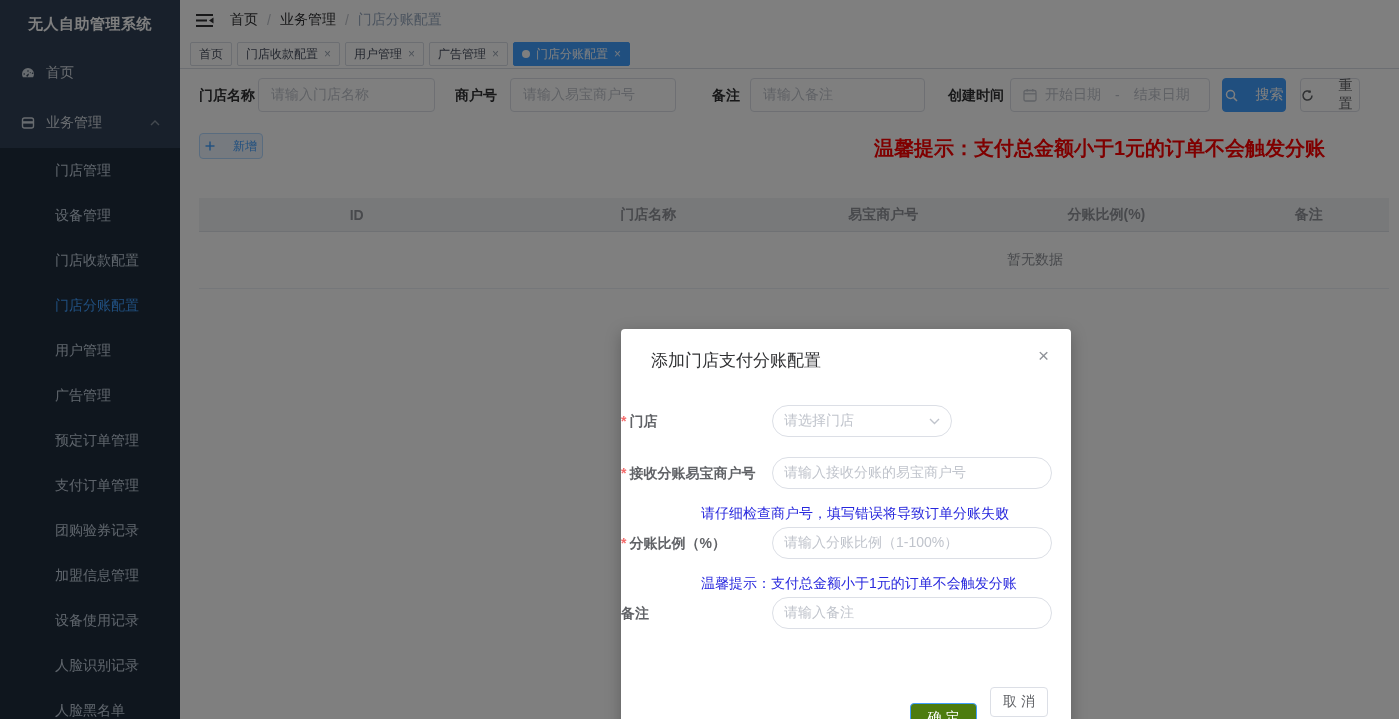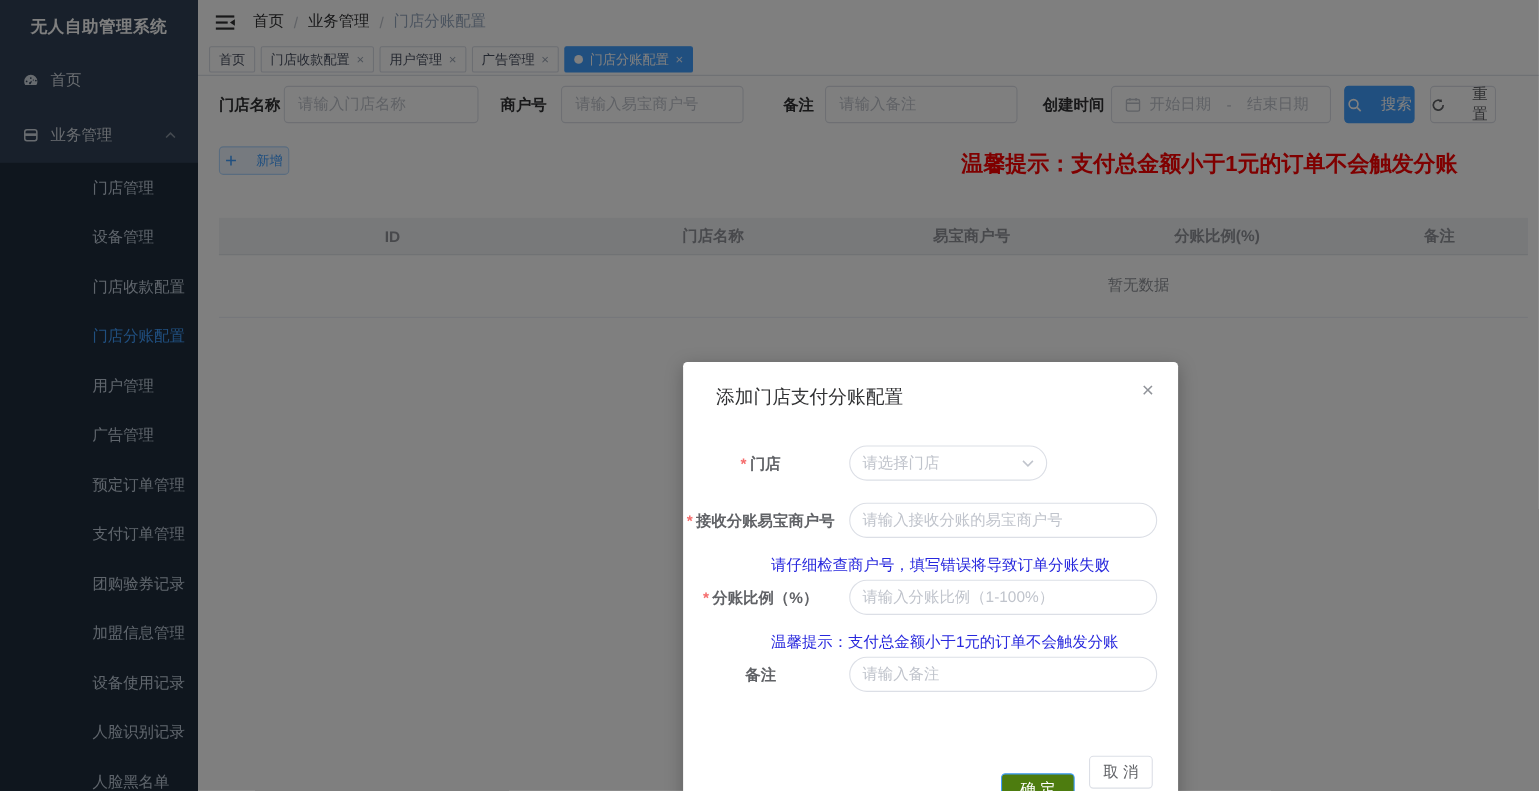--- a/index.html
+++ b/index.html
@@ -6,21 +6,21 @@
   html,body { width:1399px; height:719px; overflow:hidden; }
   body { font-family:"Liberation Sans","DejaVu Sans",sans-serif; background:#fff; position:relative; font-size:14px; }
 
   
   .sidebar { position:absolute; left:0; top:0; width:180px; height:719px; background:#304156; z-index:1; }
   .logo { height:48px; display:flex; align-items:center; justify-content:center; color:#fff; font-size:15px; font-weight:bold; letter-spacing:.5px; }
   .menu-item { height:50px; display:flex; align-items:center; padding:0 20px; color:#d2d8e0; font-size:14px; cursor:pointer; }
   .menu-item .mi-icon { width:16px; height:16px; margin-right:10px; display:inline-flex; }
   .menu-item .caret { margin-left:auto; display:inline-flex; opacity:.7; }
   .submenu { background:#1f2d3d; }
-  .submenu-item { height:45px; display:flex; align-items:center; padding-left:84px; color:#bfcbd9; font-size:14px; cursor:pointer; }
+  .submenu-item { height:45px; display:flex; align-items:center; padding-left:55px; color:#bfcbd9; font-size:14px; cursor:pointer; }
   .submenu-item.active { color:#409eff; }
 
   
   .header { position:absolute; left:180px; top:0; width:1219px; height:40px; background:#fff; display:flex; align-items:center; padding:0 16px; }
   .fold { display:inline-flex; margin-right:16px; cursor:pointer; }
   .crumb { color:#303133; }
   .crumb-sep { color:#c0c4cc; margin:0 9px; }
   .crumb-last { color:#97a8be; }
 
   
@@ -48,21 +48,21 @@
   .th:nth-child(1){width:26.5%} .th:nth-child(2){width:22.5%} .th:nth-child(3){width:17%} .th:nth-child(4){width:20.5%} .th:nth-child(5){width:13.5%}
   .empty-row { position:relative; height:57px; border-bottom:1px solid #ebeef5; }
   .empty-text { position:absolute; left:836px; top:50%; transform:translate(-50%,-50%); color:#909399; font-size:14px; }
 
   
   .overlay { position:absolute; inset:0; background:rgba(0,0,0,0.5); z-index:50; }
   .modal { position:absolute; left:621px; top:293px; width:450px; height:406px; background:#fff; border-radius:4px; z-index:60; box-shadow:0 4px 16px rgba(0,0,0,.25);margin-top:36px; }
   .m-title { position:absolute; left:30px; top:20px; font-size:17px; color:#303133; }
   .m-close { position:absolute; right:22px; top:16px; font-size:19px; color:#909399; cursor:pointer; }
   .m-row { position:absolute; left:0; height:32px; }
-  .m-label { position:absolute; left:0; width:141px; text-align:center; line-height:32px; font-size:14px; color:#606266; font-weight:600; }
+  .m-label { position:absolute; left:0; width:141px; text-align:left; line-height:32px; font-size:14px; color:#606266; font-weight:600; }
   .req { color:#f56c6c; margin-right:3px; }
   .m-inp { position:absolute; left:151px; top:0; height:32px; border:1px solid #dcdfe6; border-radius:16px; display:flex; align-items:center; padding:15px 11px; color:#c0c4cc; font-size:14px; background:#fff; }
   .m-select-caret { margin-left:auto; display:inline-flex; color:#c0c4cc; }
   .m-hint { position:absolute; left:80px; font-size:14px; color:#2727dd;text-align:right; }
   .m-confirm { position:absolute; left:289px; top:374px; width:67px; height:30px; background:#4d7c0f; border:1px solid #409eff; color:#fff; }
   .m-cancel  { position:absolute; left:369px; top:358px; width:58px; height:30px; background:#fff; border:1px solid #dcdfe6; color:#606266; }
 
   svg { display:block; }
 </style>
 </head>

